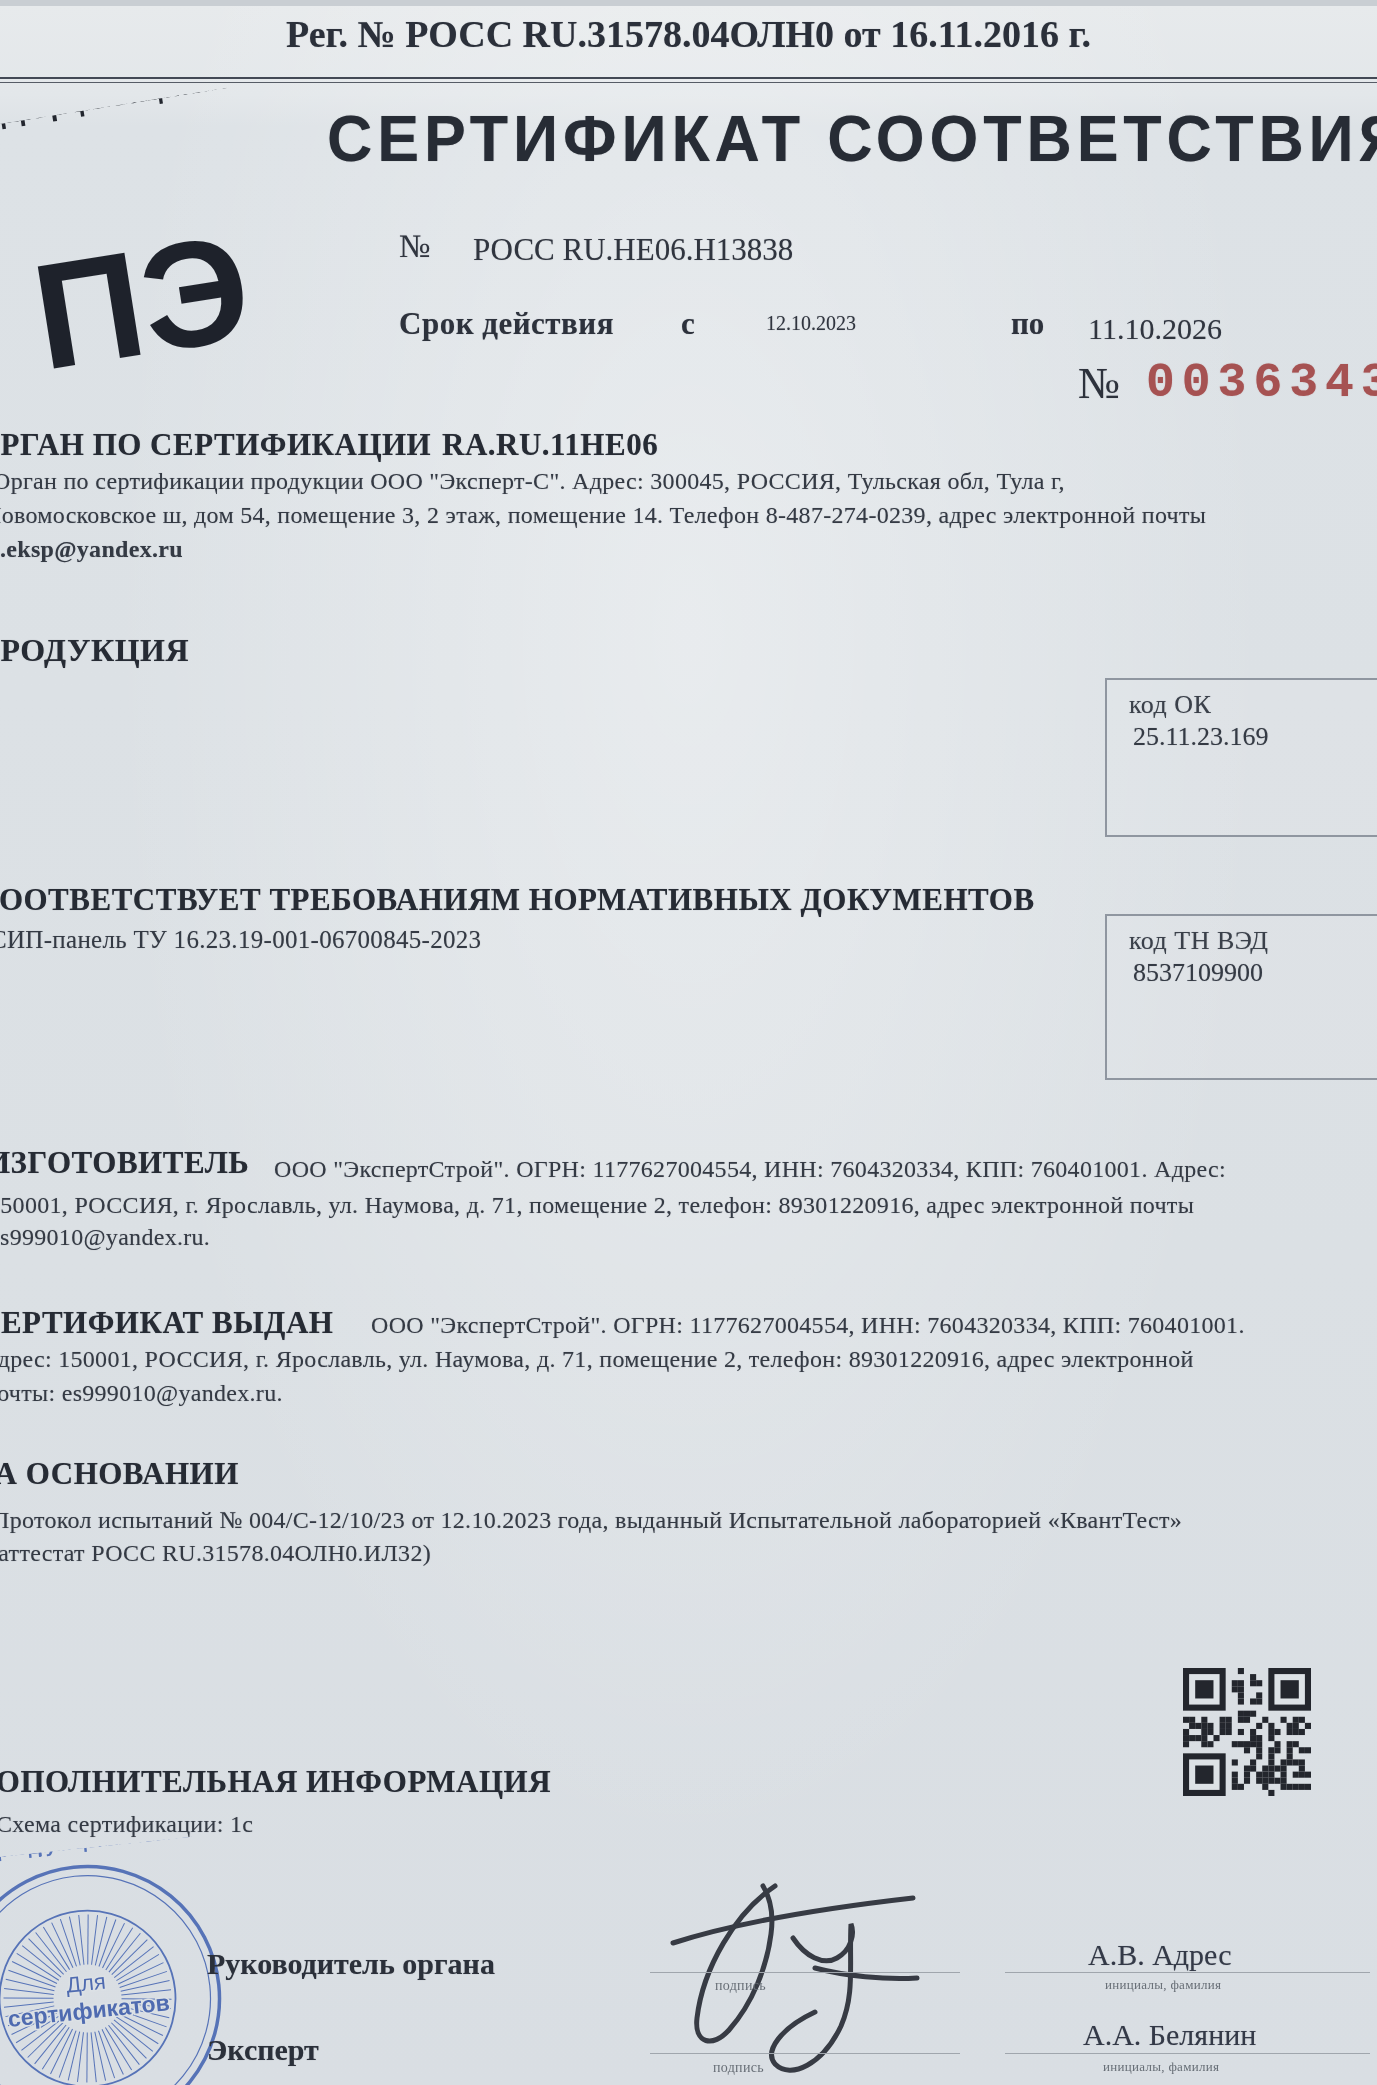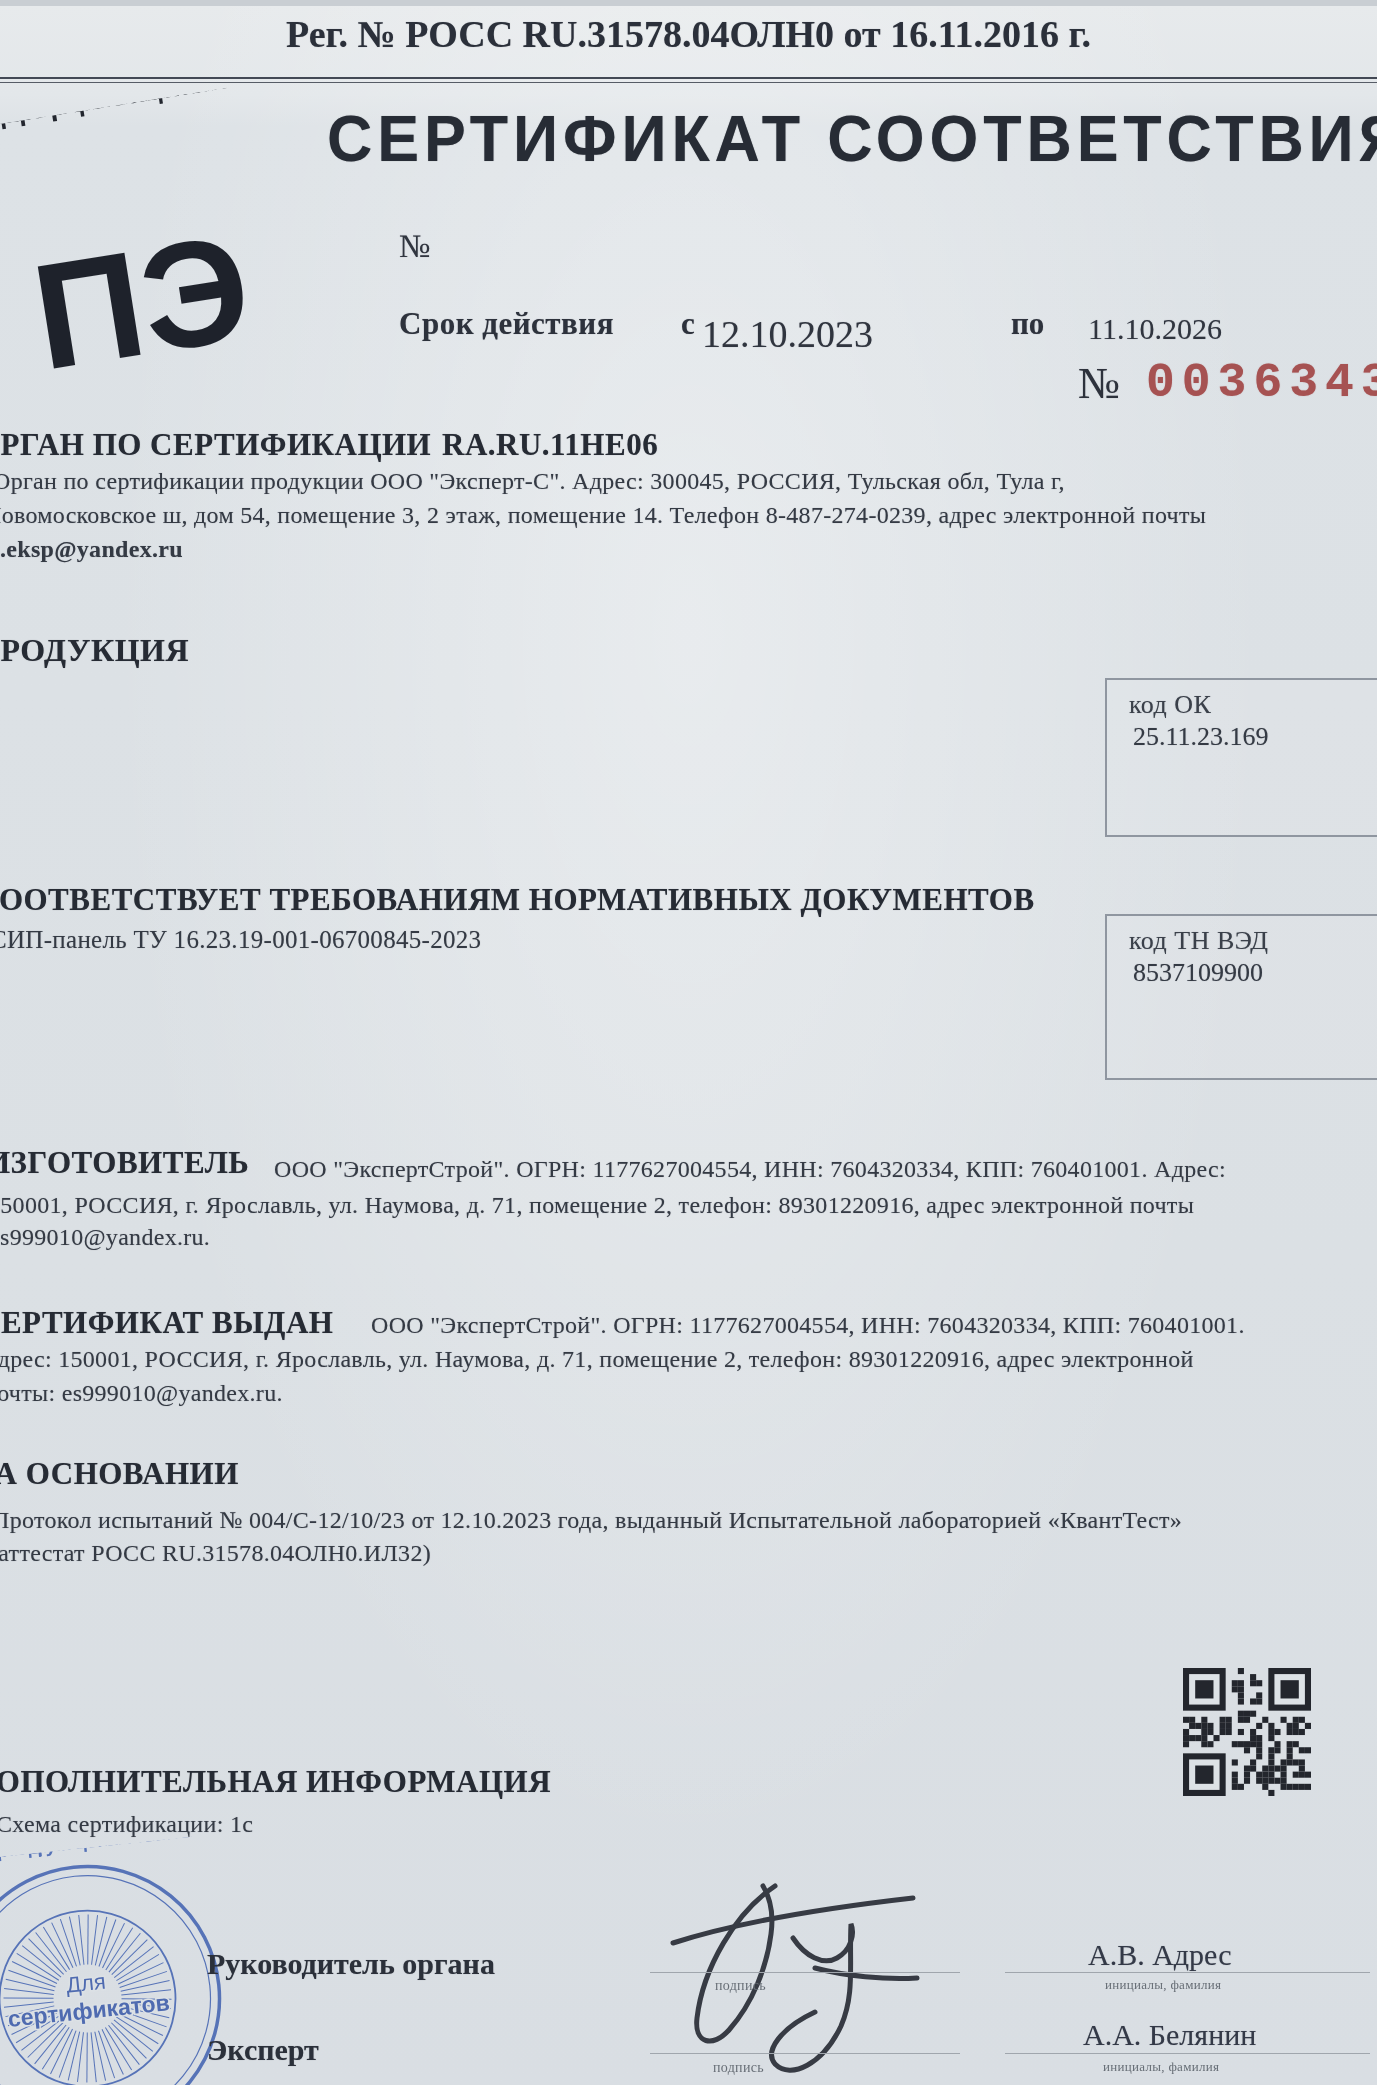--- a/index.html
+++ b/index.html
@@ -42,24 +42,25 @@
       <path id="arcBot" d="M 36,150 A 99,99 0 0 0 222,150"></path>
     </defs>
     <text font-family="Liberation Sans, sans-serif" font-weight="bold" font-size="29" fill="#22262e" letter-spacing="3">Добровольная</text>
     <text x="127" y="250" text-anchor="middle" font-family="Liberation Sans, sans-serif" font-weight="bold" font-size="150" fill="#1e222b">ПЭ</text>
     <text font-family="Liberation Sans, sans-serif" font-weight="bold" font-size="27" fill="#22262e" letter-spacing="2">сертификация</text>
   </svg>
 
   <div class="abs title" style="left:327px; top:96px;">СЕРТИФИКАТ СООТВЕТСТВИЯ</div>
 
   <div class="abs ser" style="left:399px; top:222px; font-size:33px;">№</div>
+  <div class="abs ser" style="left:473px; top:226px; font-size:31px;">РОСС RU.HE06.H13838</div>
 
   <div class="abs ser" style="left:399px; top:300px; font-size:31px; font-weight:bold; letter-spacing:.5px; color:#2d323c;">Срок действия</div>
   <div class="abs ser" style="left:681px; top:300px; font-size:31px; font-weight:bold; color:#2d323c;">с</div>
-  <div class="abs ser" style="left:702px; top:306px; font-size:38px;">12.10.2023</div>
+  <div class="abs ser" style="left:766px; top:306px; font-size:20px;">12.10.2023</div>
   <div class="abs ser" style="left:1011px; top:300px; font-size:31px; font-weight:bold; color:#2d323c;">по</div>
   <div class="abs ser" style="left:1088px; top:306px; font-size:30px;">11.10.2026</div>
 
   <div class="abs ser" style="left:1078px; top:352px; font-size:44px; color:#2d323c;">№</div>
   <div class="abs red-num" style="left:1146px; top:350px;">0036343</div>
 
   <div class="abs ser h" style="left:-24px; top:421px;">ОРГАН ПО СЕРТИФИКАЦИИ</div>
   <div class="abs ser h" style="left:442px; top:421px;">RA.RU.11HE06</div>
   <div class="abs ser bl" style="left:-7px; top:462px;">Орган по сертификации продукции ООО "Эксперт-С". Адрес: 300045, РОССИЯ, Тульская обл, Тула г,</div>
   <div class="abs ser bl" style="left:-16px; top:496px;">Новомосковское ш, дом 54, помещение 3, 2 этаж, помещение 14. Телефон 8-487-274-0239, адрес электронной почты</div>

